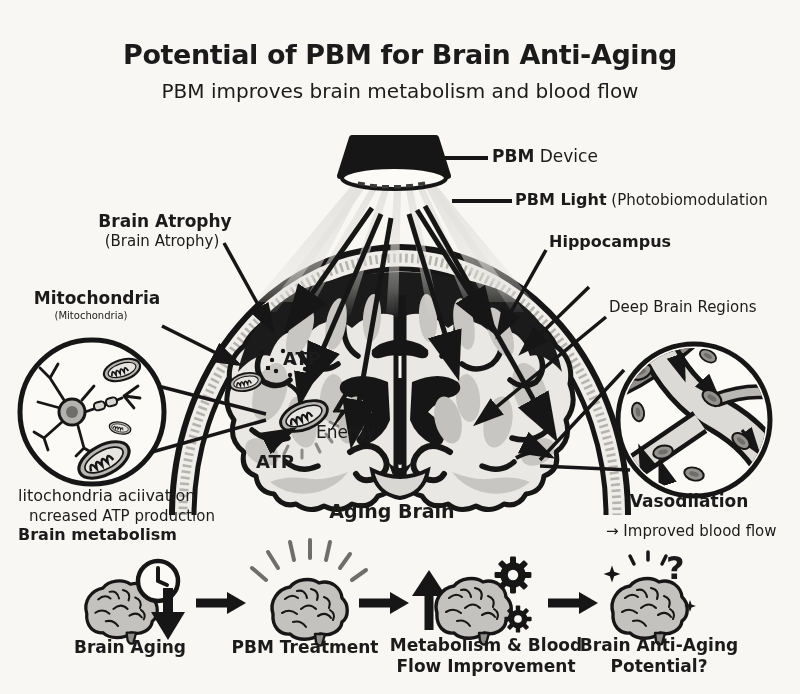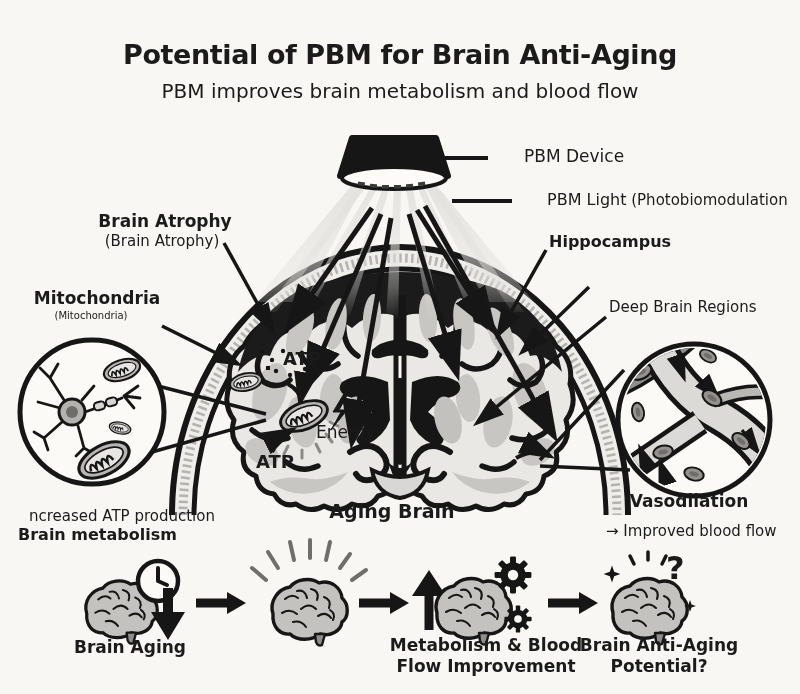--- a/index.html
+++ b/index.html
@@ -5,21 +5,21 @@
   html,body{margin:0;padding:0;background:#e8e7e4;}
   .stage{
     position:relative;width:800px;height:694px;overflow:hidden;
     background:var(--bg,#f8f7f3);
     font-family:"DejaVu Sans","Liberation Sans",sans-serif;
     color:#1b1b1b;
   }
   .stage svg.art{position:absolute;left:0;top:0;}
   .lbl{position:absolute;white-space:nowrap;line-height:1.12;color:#1b1b1b;}
   .ctr{transform:translateX(-50%);text-align:right;}
-  .b{font-weight:normal;margin-left:32px;}
+  .b{font-weight:bold;}
   .title{left:400px;top:40px;font-size:27px;font-weight:bold;letter-spacing:-0.4px;}
   .subtitle{left:400px;top:80px;font-size:20px;}
   .pbm-device{left:492px;top:147px;font-size:17px;}
   .pbm-light{left:515px;top:191px;font-size:16px;}
   .pbm-light .rest{font-size:15px;font-weight:normal;}
   .atrophy{left:165px;top:212px;font-size:17px;font-weight:bold;}
   .atrophy-sub{left:162px;top:233px;font-size:15px;}
   .mito{left:97px;top:289px;font-size:17px;font-weight:bold;}
   .mito-sub{left:91px;top:310px;font-size:10px;}
   .hippo{left:549px;top:233px;font-size:16px;font-weight:bold;}
@@ -324,26 +324,28 @@
 <div class="lbl mito-sub ctr">(Mitochondria)</div>
 
 <div class="lbl hippo">Hippocampus</div>
 <div class="lbl deep">Deep Brain Regions</div>
 
 <div class="lbl atp-top">ATP</div>
 <div class="lbl energy">Energy</div>
 <div class="lbl atp-bottom">ATP</div>
 <div class="lbl aging ctr">Aging Brain</div>
 
+<div class="lbl lc1">litochondria aciivation</div>
 <div class="lbl lc2">ncreased ATP production</div>
 <div class="lbl lc3">Brain metabolism</div>
 
 <div class="lbl rc1 ctr">Vasodilation</div>
 <div class="lbl rc2"><span>→</span> <span>Improved blood flow</span></div>
 
 <div class="lbl step-lbl s1 ctr">Brain Aging</div>
+<div class="lbl step-lbl s2 ctr">PBM Treatment</div>
 <div class="lbl step-lbl s3a ctr">Metabolism &amp; Blood</div>
 <div class="lbl step-lbl s3b ctr">Flow Improvement</div>
 <div class="lbl step-lbl s4a ctr">Brain Anti-Aging</div>
 <div class="lbl step-lbl s4b ctr">Potential?</div>
 <div class="lbl qmark">?</div>
 
 </div>
 
 </body></html>

